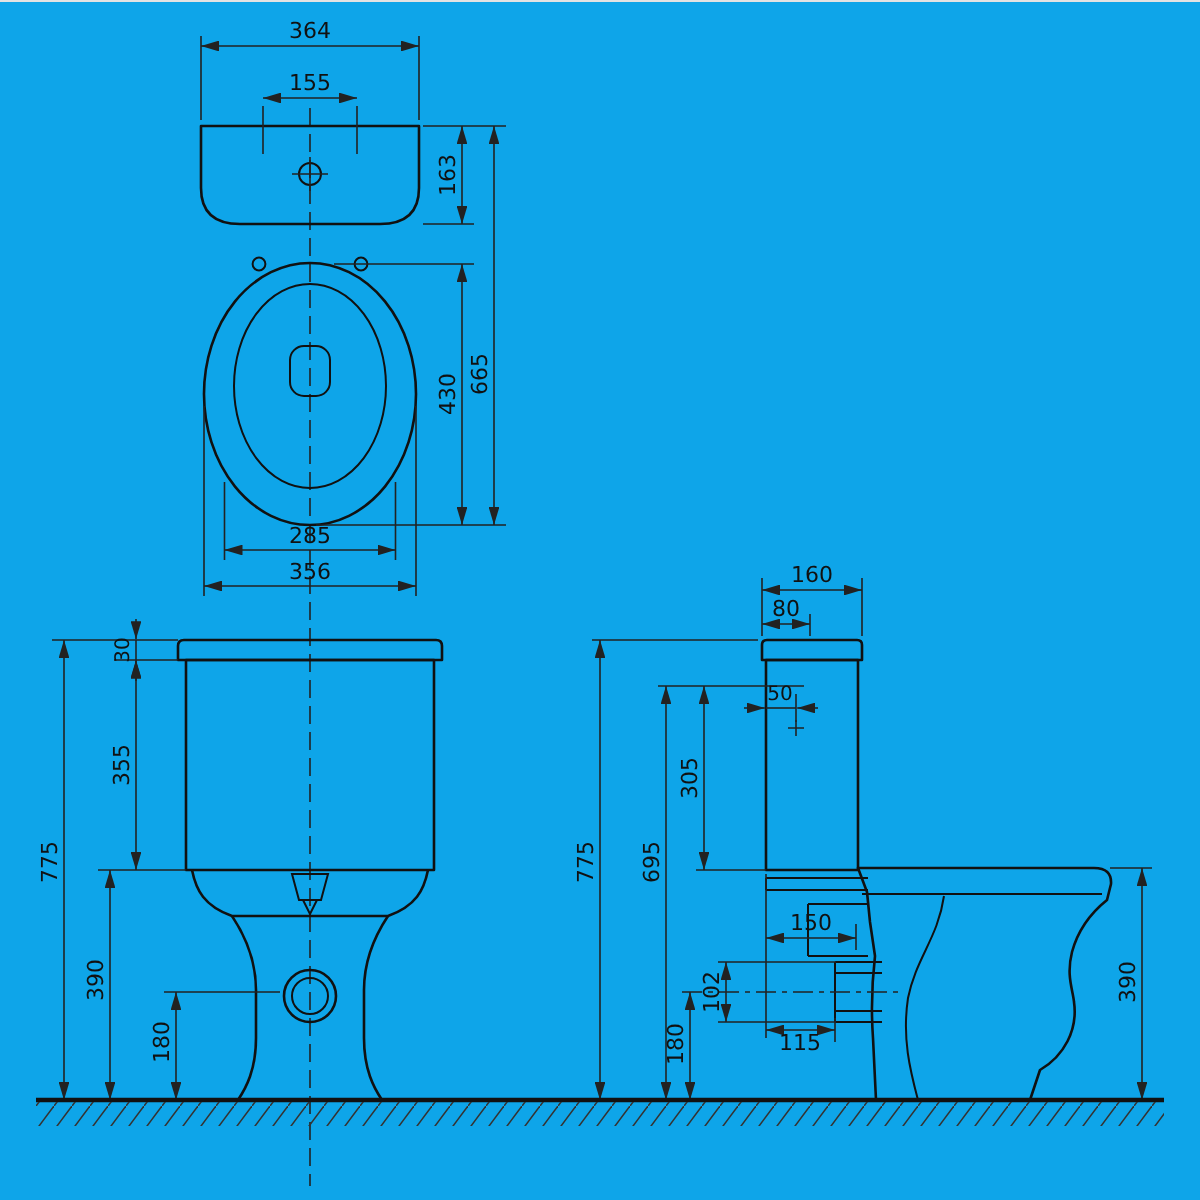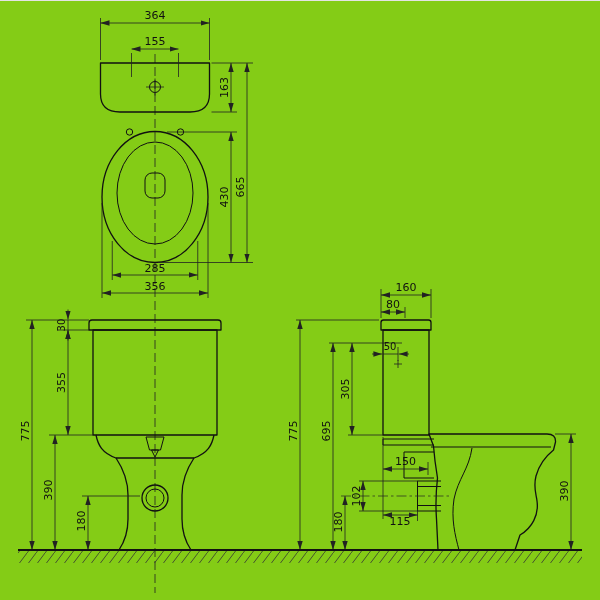--- a/index.html
+++ b/index.html
@@ -1,16 +1,16 @@
 <!DOCTYPE html>
 <html><head>
 <meta charset="utf-8">
 <style>
   html,body{margin:0;padding:0;background:#fff;}
-  .page{position:relative;width:600px;height:600px;background:#84cc16;border-top:1px solid #e3e3e3;overflow:hidden;}
+  .page{position:relative;width:600px;height:600px;background:#0ea5e9;border-top:1px solid #e3e3e3;overflow:hidden;}
   svg{display:block;}
   svg text{font:11px "DejaVu Sans", sans-serif;fill:#111;}
   svg text.sm{font-size:10px;}
   .outline{stroke:#111;stroke-width:1.3;fill:none;stroke-linejoin:round;}
   .thin{stroke:#111;stroke-width:1;fill:none;}
   .ext{stroke:#222;stroke-width:0.8;fill:none;}
   .dim{stroke:#222;stroke-width:0.8;fill:none;}
   .dash{stroke:#222;stroke-width:0.8;fill:none;stroke-dasharray:9 4;}
   .dashdot{stroke:#222;stroke-width:0.7;fill:none;stroke-dasharray:10 3 2.5 3;}
   .ground{stroke:#111;stroke-width:2.2;}

